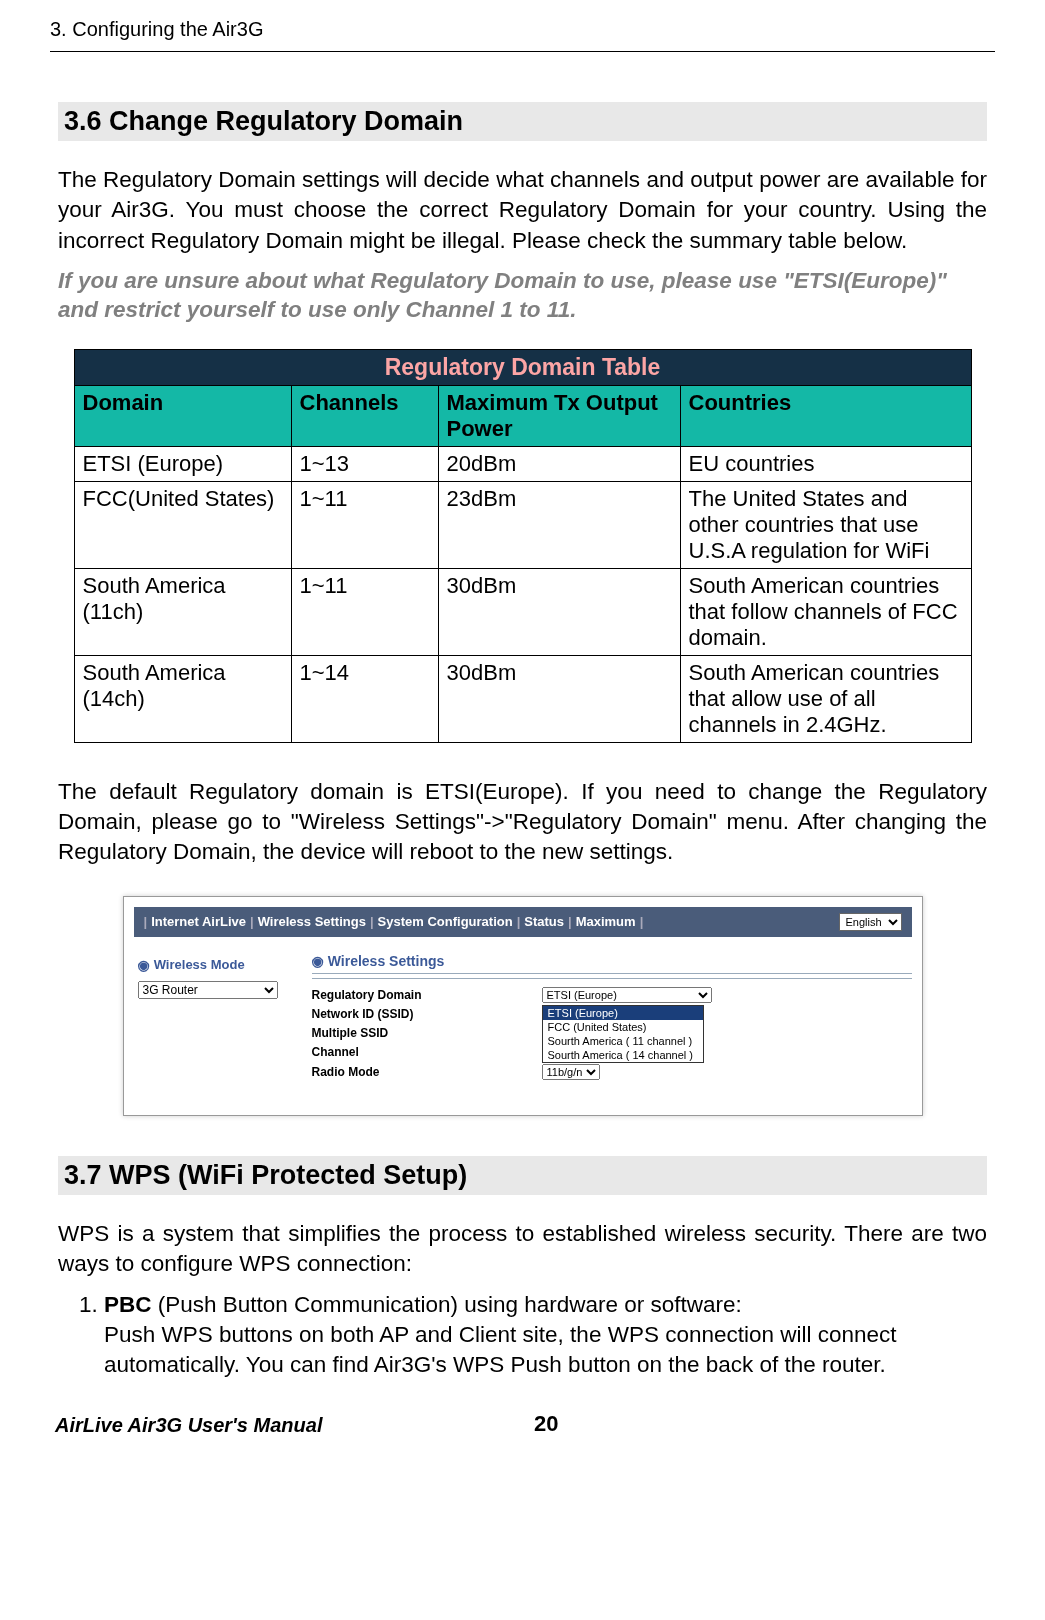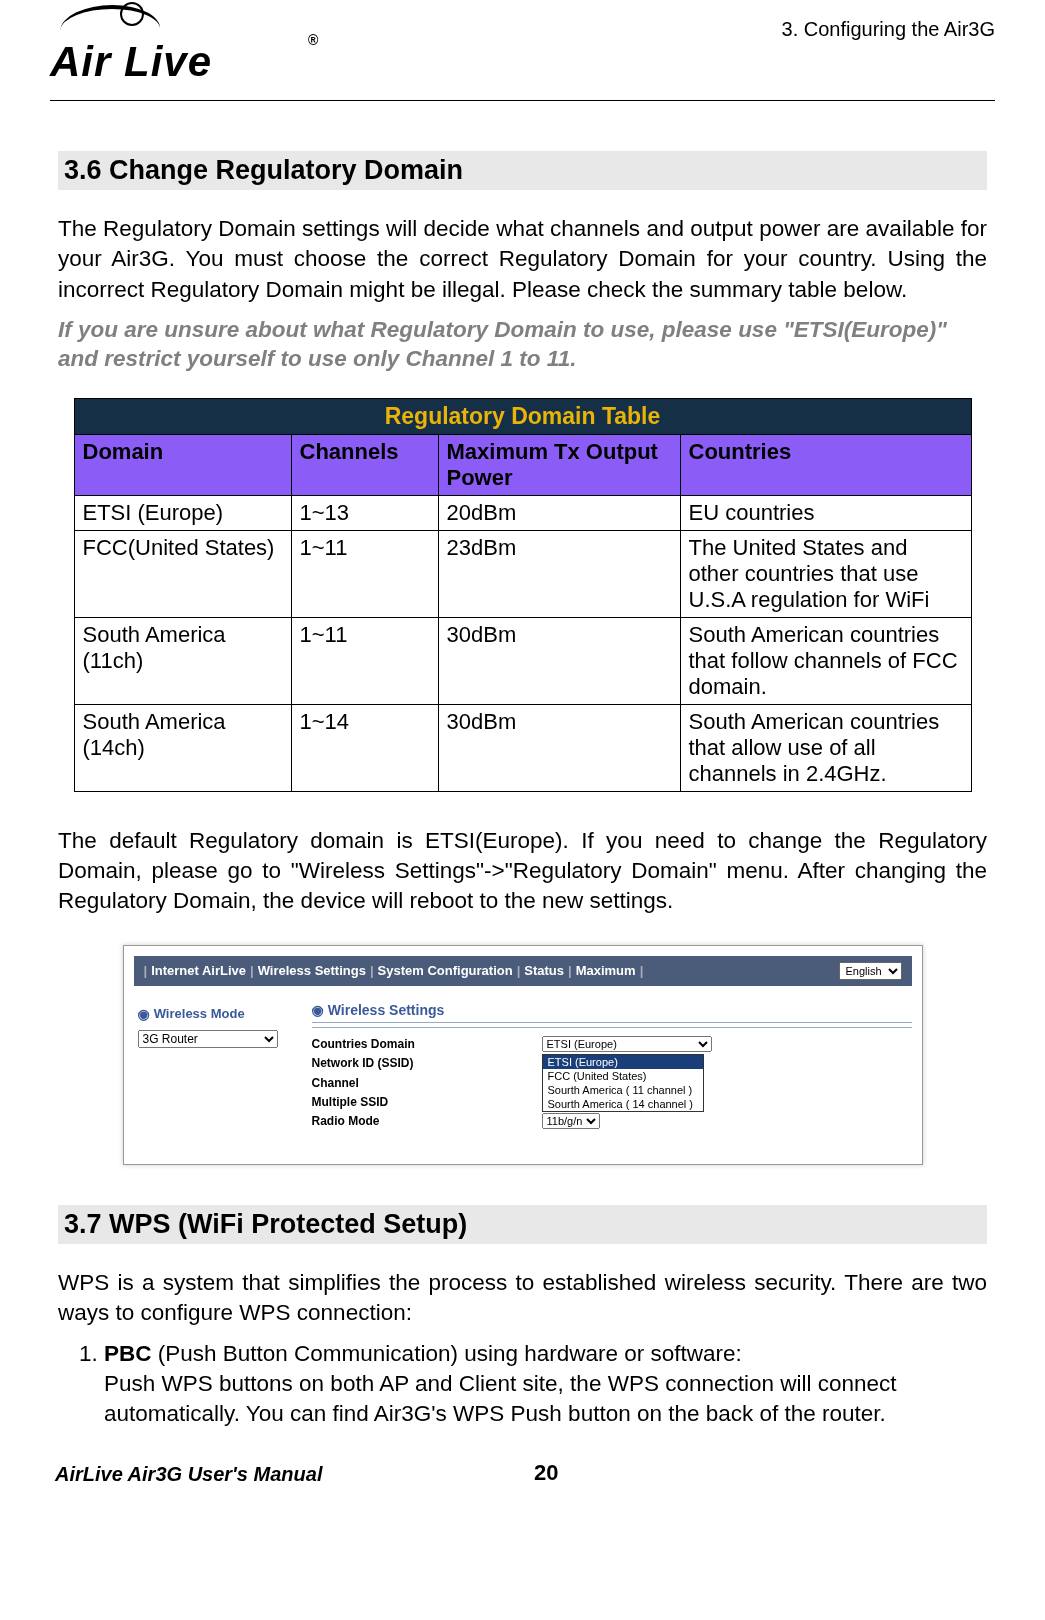--- a/index.html
+++ b/index.html
@@ -108,28 +108,28 @@
       font-size: 22px;
     }
     table.reg th, table.reg td {
       border: 1.5px solid #000;
       padding: 4px 8px;
       text-align: left;
       vertical-align: top;
     }
     .reg-title {
       background: #153046;
-      color: #eab308;
+      color: #fca5a5;
       font-weight: bold;
       text-align: center !important;
       font-size: 23px;
       padding: 6px;
     }
     .reg-headrow th {
-      background: #8b5cf6;
+      background: #14b8a6;
       font-weight: bold;
     }
     .col0 { width: 200px; }
     .col1 { width: 130px; }
     .col2 { width: 225px; }
     .col3 {}
     .screenshot-embed {
       width: 800px;
       height: 220px;
       margin: 28px auto 40px auto;
@@ -264,26 +264,20 @@
       gap: 27px;
     }
     .footer-left { font-style: italic; font-weight: bold; }
     .footer-center { font-weight: bold; font-size: 22px; }
   </style>
 </head>
 <body>
 
 <div class="page">
   <div class="header">
-    <div class="logo">
-      <div class="logo-swoosh"></div>
-      <div class="logo-ball"></div>
-      <div class="logo-text">Air Live</div>
-      <div class="logo-r">®</div>
-    </div>
     <div class="header-right">3.  Configuring  the  Air3G</div>
   </div>
   <hr class="header-rule">
 
   <div class="content">
     <h2 class="section-heading">3.6  Change  Regulatory  Domain</h2>
     <p class="para">The Regulatory Domain settings will decide what channels and output power are available for your Air3G.    You must choose the correct Regulatory Domain for your country.    Using the incorrect Regulatory Domain might be illegal.    Please check the summary table below.</p>
     <p class="note">If you are unsure about what Regulatory Domain to use, please use "ETSI(Europe)" and restrict yourself to use only Channel 1 to 11.</p>
 
     <table class="reg">
@@ -347,43 +341,43 @@
         <div class="ws-left">
           <div class="ws-left-title">Wireless Mode</div>
           <select>
             <option>3G Router</option>
           </select>
         </div>
         <div class="ws-center">
           <div class="ws-title">Wireless Settings</div>
           <div class="ws-rule"></div>
           <div class="ws-row">
-            <div class="ws-label">Countries Domain</div>
+            <div class="ws-label">Regulatory Domain</div>
             <div class="ws-ctrl ws-dropdown-open">
               <select style="width:170px"><option>ETSI (Europe)</option></select>
               <div class="ws-dropdown-list">
                 <div class="selected">ETSI (Europe)</div>
                 <div>FCC (United States)</div>
                 <div>Sourth America ( 11 channel )</div>
                 <div>Sourth America ( 14 channel )</div>
               </div>
             </div>
           </div>
           <div class="ws-row">
             <div class="ws-label">Network ID (SSID)</div>
             <div class="ws-ctrl">
               <span class="hidessid">SSID</span>
             </div>
           </div>
           <div class="ws-row">
+            <div class="ws-label">Multiple SSID</div>
+          </div>
+          <div class="ws-row">
             <div class="ws-label">Channel</div>
             <div class="ws-ctrl"><select style="width:110px"><option>Auto</option></select></div>
-          </div>
-          <div class="ws-row">
-            <div class="ws-label">Multiple SSID</div>
           </div>
           <div class="ws-row">
             <div class="ws-label">Radio Mode</div>
             <div class="ws-ctrl"><select><option>11b/g/n</option></select></div>
           </div>
         </div>
       </div>
     </div>
 
     <h2 class="section-heading">3.7  WPS  (WiFi  Protected  Setup)</h2>

